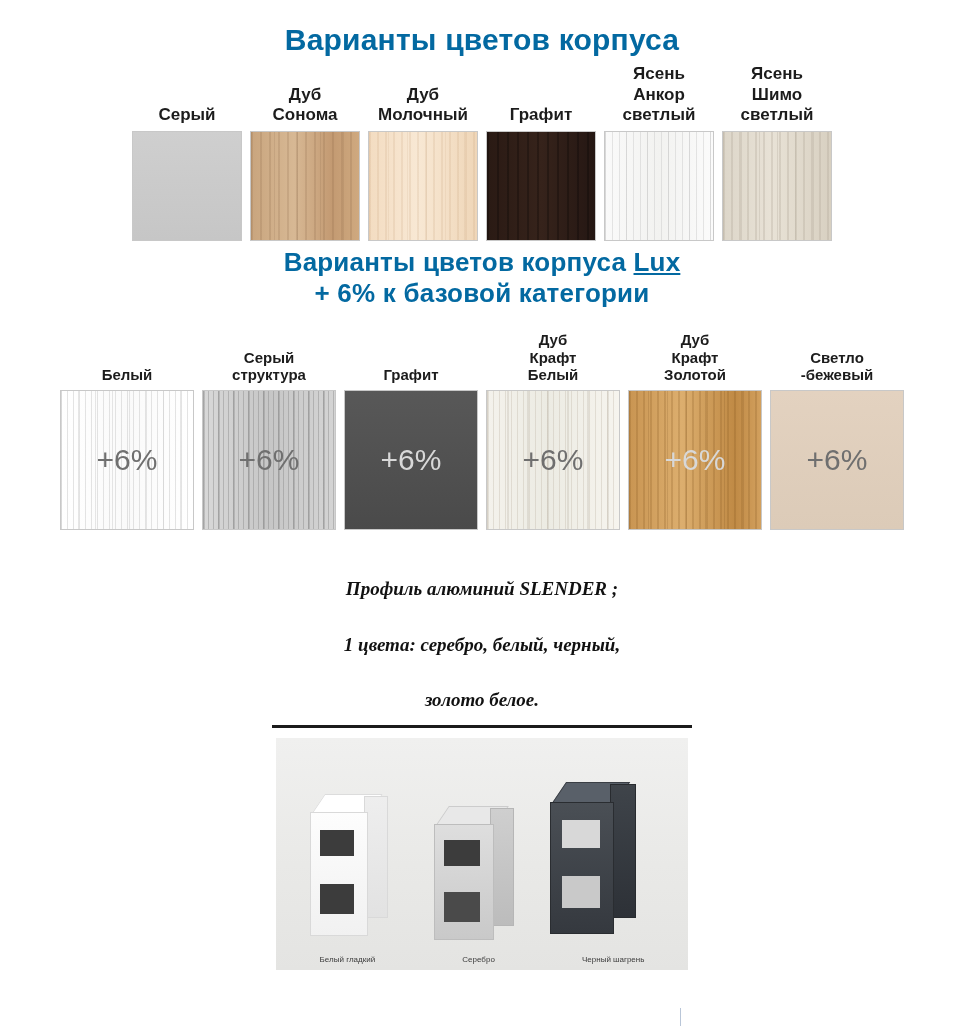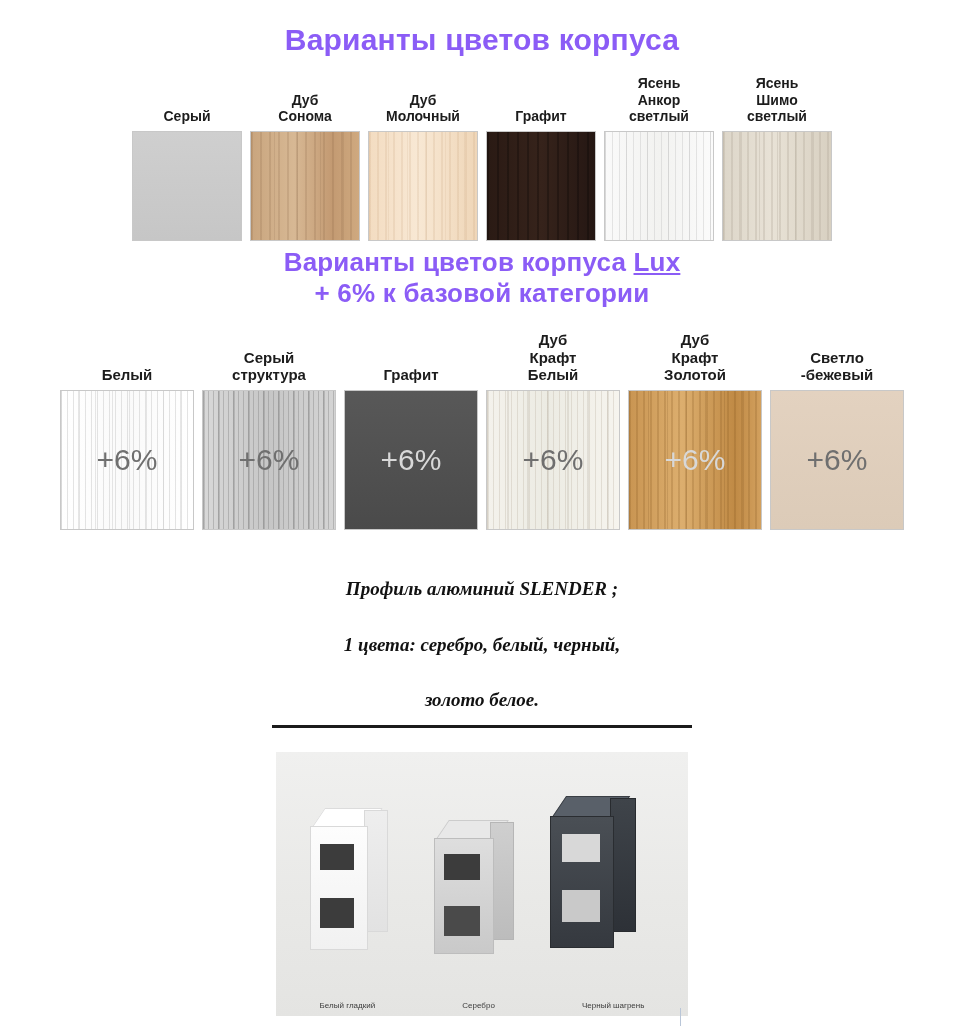--- a/index.html
+++ b/index.html
@@ -12,21 +12,21 @@
     height: 1026px;
     position: relative;
     font-family: "Liberation Sans", sans-serif;
     color: #111;
     overflow: hidden;
   }
 
   
   .heading {
     text-align: center;
-    color: #8b5cf6;
+    color: #0369a1;
     font-weight: bold;
     line-height: 1.22;
     letter-spacing: 0.2px;
   }
   #base-heading {
     font-size: 30px;
     padding-top: 22px;
   }
   #lux-heading {
     font-size: 26px;
@@ -41,21 +41,21 @@
     display: flex;
     justify-content: center;
     align-items: flex-end;
   }
   .swatch {
     display: flex;
     flex-direction: column;
     align-items: center;
   }
   .swatch-label {
-    font-size: 14px;
+    font-size: 17px;
     font-weight: bold;
     text-align: center;
     line-height: 1.18;
     color: #1c1c1c;
     margin-bottom: 6px;
     white-space: pre-line;
   }
   .swatch-chip {
     border: 1px solid #c8c8c8;
     box-sizing: border-box;
@@ -162,22 +162,22 @@
   #profile-caption .line { display: block; margin-top: 30px; }
   #caption-rule {
     width: 420px;
     height: 3px;
     background: #1b1b1b;
     margin: 12px auto 0 auto;
   }
 
   #profile-photo {
     width: 412px;
-    height: 264px;
-    margin: 24px auto 0 auto;
+    height: 232px;
+    margin: 10px auto 0 auto;
     position: relative;
     background: linear-gradient(180deg,#f0f0ef 0%,#e9e9e7 55%,#e4e4e2 100%);
     overflow: hidden;
   }
   .prof-labels {
     position: absolute;
     bottom: 6px;
     left: 0; right: 0;
     display: flex;
     justify-content: space-around;

